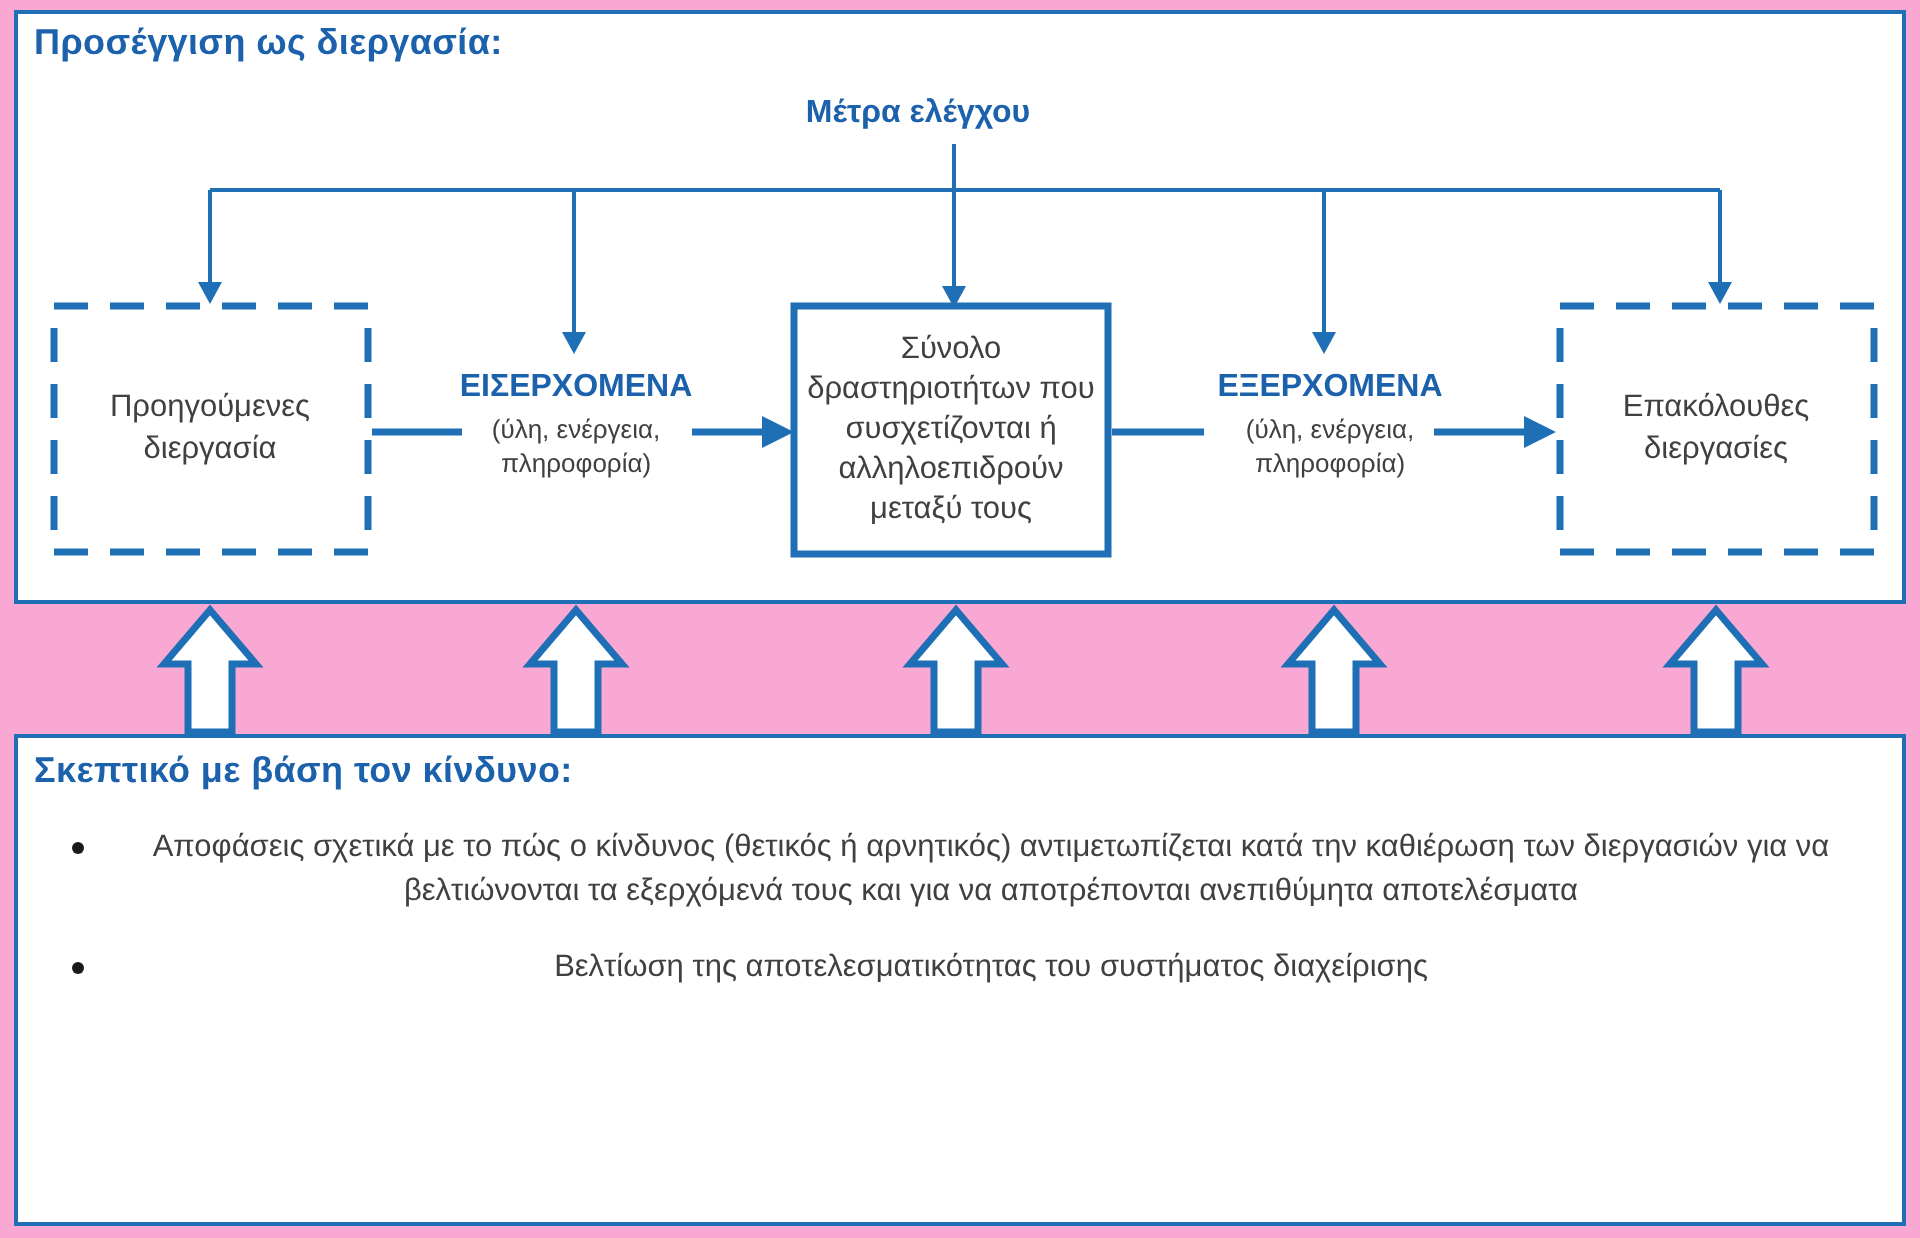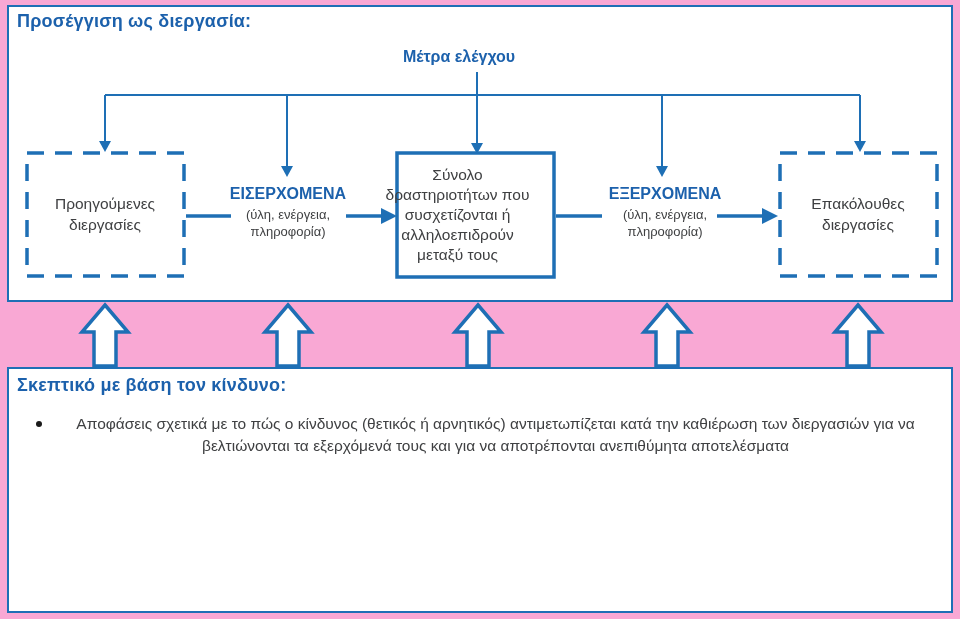--- a/index.html
+++ b/index.html
@@ -24,21 +24,21 @@
   .control-measures{
     position:absolute;left:459px;top:48px;transform:translateX(-50%);
     font-weight:bold;font-size:16px;color:var(--title-blue);white-space:nowrap;
   }
   svg.overlay{position:absolute;left:0;top:0;pointer-events:none;}
   .box-label{
     position:absolute;display:flex;align-items:center;justify-content:center;
     text-align:center;color:var(--gray);font-size:15.5px;line-height:21px;box-sizing:border-box;
   }
   .box-prev{left:25px;top:151px;width:160px;height:126px;padding:0 20px;}
-  .box-activities{left:378px;top:152px;width:159px;height:126px;padding:0 5px;line-height:20px;}
+  .box-activities{left:396px;top:152px;width:159px;height:126px;padding:0 5px;line-height:20px;}
   .box-next{left:778px;top:151px;width:160px;height:126px;padding:0 22px;}
   .io-label{
     position:absolute;top:185px;transform:translateX(-50%);text-align:center;
   }
   .io-inputs{left:288px;}
   .io-outputs{left:665px;}
   .io-title{font-weight:bold;font-size:16px;color:var(--title-blue);white-space:nowrap;}
   .io-sub{font-size:13px;line-height:17px;color:var(--gray);width:118px;margin:3px auto 0;}
   .bullet-list{
     position:absolute;left:36px;top:413px;width:896px;margin:0;padding:0;list-style:none;text-align:center;
@@ -97,21 +97,21 @@
       <polygon points="478,305 501,332 489,332 489,366 467,366 467,332 455,332"></polygon>
       <polygon points="667,305 690,332 678,332 678,366 656,366 656,332 644,332"></polygon>
       <polygon points="858,305 881,332 869,332 869,366 847,366 847,332 835,332"></polygon>
     </g>
   </svg>
 
   <div class="panel-title title-top">Προσέγγιση ως διεργασία:</div>
 
   <div class="control-measures">Μέτρα ελέγχου</div>
 
-  <div class="box-label box-prev">Προηγούμενες διεργασίες</div>
+  <div class="box-label box-prev">Προηγούμενες διεργασία</div>
 
   <div class="io-label io-inputs">
     <div class="io-title">ΕΙΣΕΡΧΟΜΕΝΑ</div>
     <div class="io-sub">(ύλη, ενέργεια, πληροφορία)</div>
   </div>
 
   <div class="box-label box-activities">Σύνολο δραστηριοτήτων που συσχετίζονται ή αλληλοεπιδρούν μεταξύ τους</div>
 
   <div class="io-label io-outputs">
     <div class="io-title">ΕΞΕΡΧΟΜΕΝΑ</div>
@@ -120,15 +120,19 @@
 
   <div class="box-label box-next">Επακόλουθες διεργασίες</div>
 
   <div class="panel-title title-bottom">Σκεπτικό με βάση τον κίνδυνο:</div>
 
   <ul class="bullet-list">
     <li class="bullet-item">
       <span class="bullet-dot"></span>
       <span class="bullet-text">Αποφάσεις σχετικά με το πώς ο κίνδυνος (θετικός ή αρνητικός) αντιμετωπίζεται κατά την καθιέρωση των διεργασιών για να βελτιώνονται τα εξερχόμενά τους και για να αποτρέπονται ανεπιθύμητα αποτελέσματα</span>
     </li>
+    <li class="bullet-item">
+      <span class="bullet-dot"></span>
+      <span class="bullet-text">Βελτίωση της αποτελεσματικότητας του συστήματος διαχείρισης</span>
+    </li>
   </ul>
 
 </div>
 
 </body></html>

